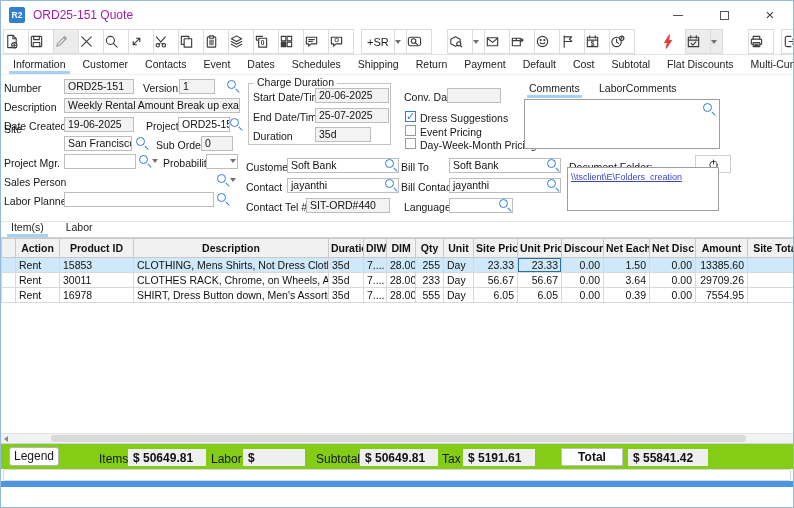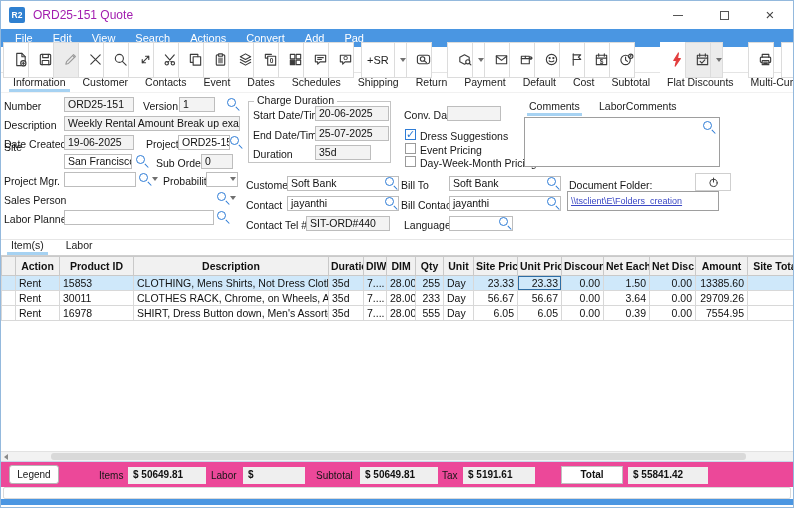--- a/index.html
+++ b/index.html
@@ -12,21 +12,21 @@
   .wincontrols{margin-left:auto;display:flex;height:100%}
   .wbtn{width:46px;height:100%;display:flex;align-items:center;justify-content:center;color:#444}
   .wmin{width:10px;height:1px;background:#555}
   .wmax{width:9px;height:9px;border:1px solid #555}
   .wclose::after{content:"×";font-size:15px;line-height:10px}
   
   .menubar{height:18px;background:#4a96e2;display:flex;align-items:center;padding-left:4px}
   .menuitem{color:#fff;font-size:11px;padding:0 10px}
   
   .toolbar{height:26px;background:#fff;display:flex;align-items:center;padding:1px 2px;border-bottom:1px solid #e4e4e4}
-  .tbtn{width:26px;height:36px;border:1px solid #dcdcdc;background:#fff;display:flex;align-items:center;justify-content:flex-end;margin-right:-1px;flex:none}
+  .tbtn{width:26px;height:25px;border:1px solid #dcdcdc;background:#fff;display:flex;align-items:center;justify-content:flex-start;margin-right:-1px;flex:none}
   .tbtn.active{background:#ececec}
   .tbtn.wide{width:auto;padding:0 5px;font-size:11px;color:#222;white-space:nowrap}
   .tbtn.chv{width:13px}
   .g8{margin-left:8px}.g16{margin-left:16px}.g26{margin-left:26px}
   svg.ic{width:15px;height:15px;fill:none;stroke:#3c3c3c;stroke-width:1.2;stroke-linecap:round;stroke-linejoin:round}
   svg.ic .tx{fill:#3c3c3c;stroke:none;font-weight:bold}
   svg.ic.gray{stroke:#9a9a9a}
   svg.ic.red *{fill:#e23d3d;stroke:#e23d3d}
   
   .tabsrow{height:20px;display:flex;align-items:flex-end;background:#fff;border-bottom:1px solid #f1f1f1}
@@ -60,21 +60,21 @@
   th{background:#f1f1f1;border:1px solid #c9c9c9;font-weight:bold;height:19px;padding:0 2px;overflow:hidden;white-space:nowrap;color:#111}
   td{border:1px solid #d8d8d8;height:15px;padding:0 3px;overflow:hidden;white-space:nowrap;color:#111;background:#fff}
   tr.sel td{background:#cfe8fa}
   td.selcell{box-shadow:inset 0 0 0 1px #2e6da4;background:#eef7fe}
   .r{text-align:right}
   
   .hs{height:10px;background:#f2f2f2;border-top:1px solid #e2e2e2;position:relative}
   .hs .la{position:absolute;left:3px;top:2px;width:0;height:0;border-top:3px solid transparent;border-bottom:3px solid transparent;border-right:4px solid #8a8a8a}
   .hs .thumb{position:absolute;left:50px;width:695px;top:1px;height:7px;background:#d9d9d9;border-radius:3px}
   
-  .totals{height:26px;position:relative;border-top:1px solid #c8d8ea;background:#ec4899;font-size:10px}
+  .totals{height:26px;position:relative;border-top:1px solid #c8d8ea;background:#84cc16;font-size:12px}
   .tl{position:absolute;top:8px;color:#161616}
   .tv{position:absolute;top:5px;height:17px;background:#efefef;font-weight:bold;padding:2px 5px;color:#111;white-space:nowrap;overflow:hidden}
   .legendbtn{position:absolute;left:8px;top:3px;width:50px;height:19px;border:1px solid #b5b5b5;border-radius:3px;background:#fff;text-align:center;line-height:17px;color:#161616}
   .totallab{position:absolute;left:560px;top:4px;width:62px;height:18px;border:1px solid #c0c0c0;background:#fff;text-align:center;font-weight:bold;line-height:16px;color:#111}
   .statusstrip{height:12px;margin:0 2px;border:1px solid #dadada;border-radius:2px;background:#fff}
   .bottomblue{height:6px;background:#4a96e2}
 </style>
 </head>
 <body>
 
@@ -87,30 +87,20 @@
       <span class="wbtn">
           <span class="wmin"></span>
         </span>
       <span class="wbtn">
           <span class="wmax"></span>
         </span>
       <span class="wbtn wclose"></span>
     </span>
   </div>
 
-  <div class="menubar">
-    <span class="menuitem">File</span>
-    <span class="menuitem">Edit</span>
-    <span class="menuitem">View</span>
-    <span class="menuitem">Search</span>
-    <span class="menuitem">Actions</span>
-    <span class="menuitem">Convert</span>
-    <span class="menuitem">Add</span>
-    <span class="menuitem">Pad</span>
-  </div>
 
   <div class="toolbar">
     <span class="tbtn">
         <svg class="ic" viewBox="0 0 16 16">
           <path d="M4 1.5h5.5L13 5v9.5H4z"></path>
           <path d="M9.5 1.5V5H13"></path>
           <circle cx="11" cy="12" r="2.8" fill="#fff"></circle>
           <path d="M11 10.6v2.8M9.6 12h2.8"></path>
         </svg>
       </span>
@@ -391,21 +381,21 @@
     <span class="fld w" style="left:448px;top:123px;width:64px"></span>
     <span class="mg" style="left:498px;top:124px"></span>
 
     <span class="lbl" style="left:568px;top:86px">Document Folder:</span>
     <span class="pwbtn" style="left:694px;top:80px;width:36px;height:18px">
         <svg class="ic" viewBox="0 0 16 16" style="width:13px;height:13px">
           <circle cx="8" cy="8.5" r="4.5"></circle>
           <path d="M8 2.5v5"></path>
         </svg>
       </span>
-    <span class="linkbox" style="left:566px;top:98px;width:152px;height:20px"><span class="link">\\tsclient\E\Folders_creation</span></span>
+    <span class="linkbox" style="left:566px;top:92px;width:152px;height:44px"><span class="link">\\tsclient\E\Folders_creation</span></span>
   </div>
 
   <div class="itemtabs">
     <span class="tab sel" style="margin-left:10px">Item(s)</span>
     <span class="tab" style="margin-left:22px">Labor</span>
   </div>
 
   <div class="tablewrap">
     <table>
       <colgroup>

